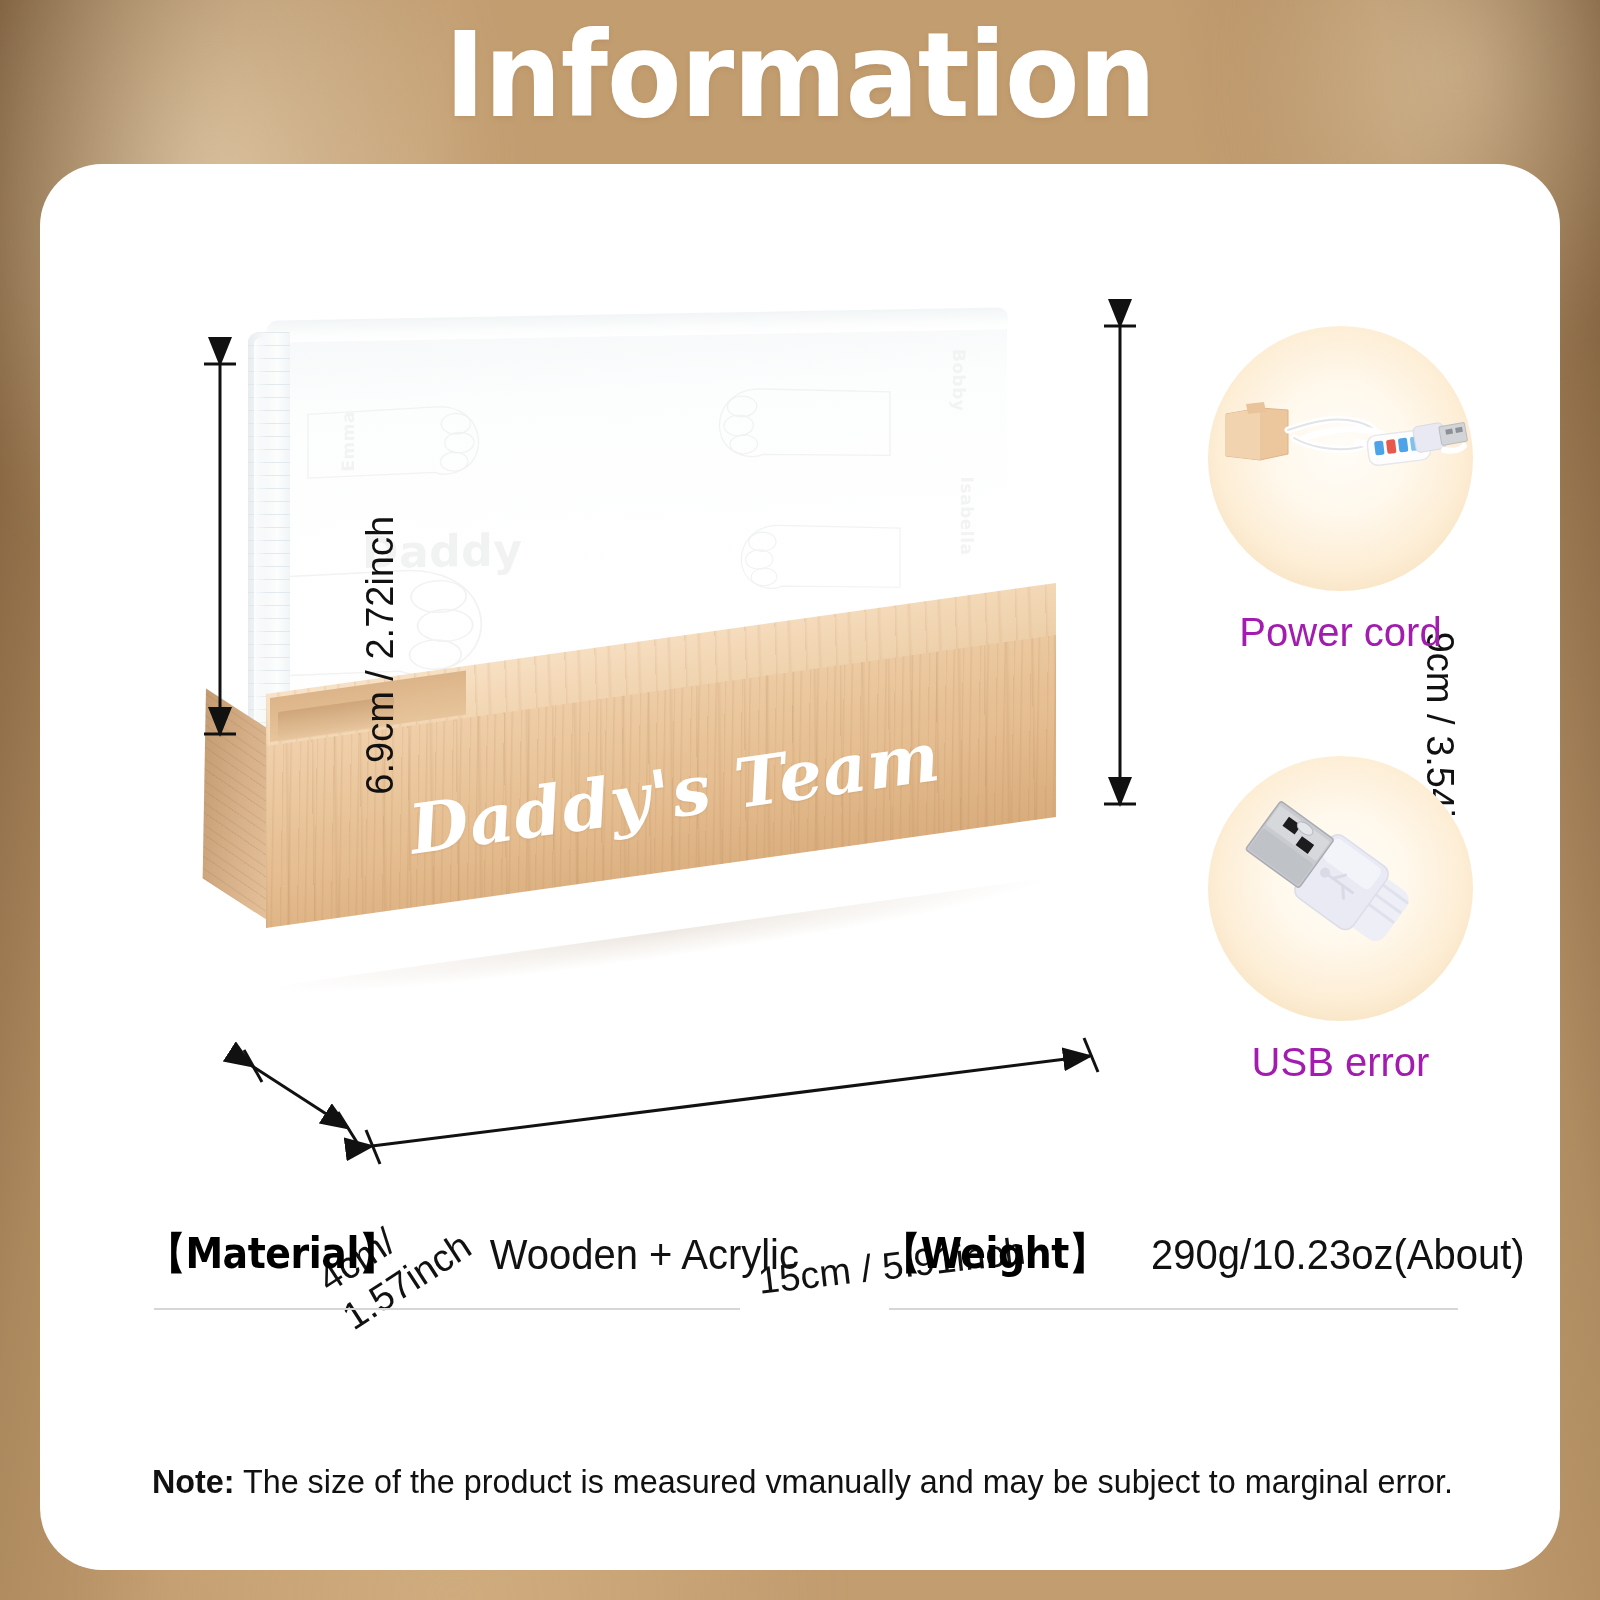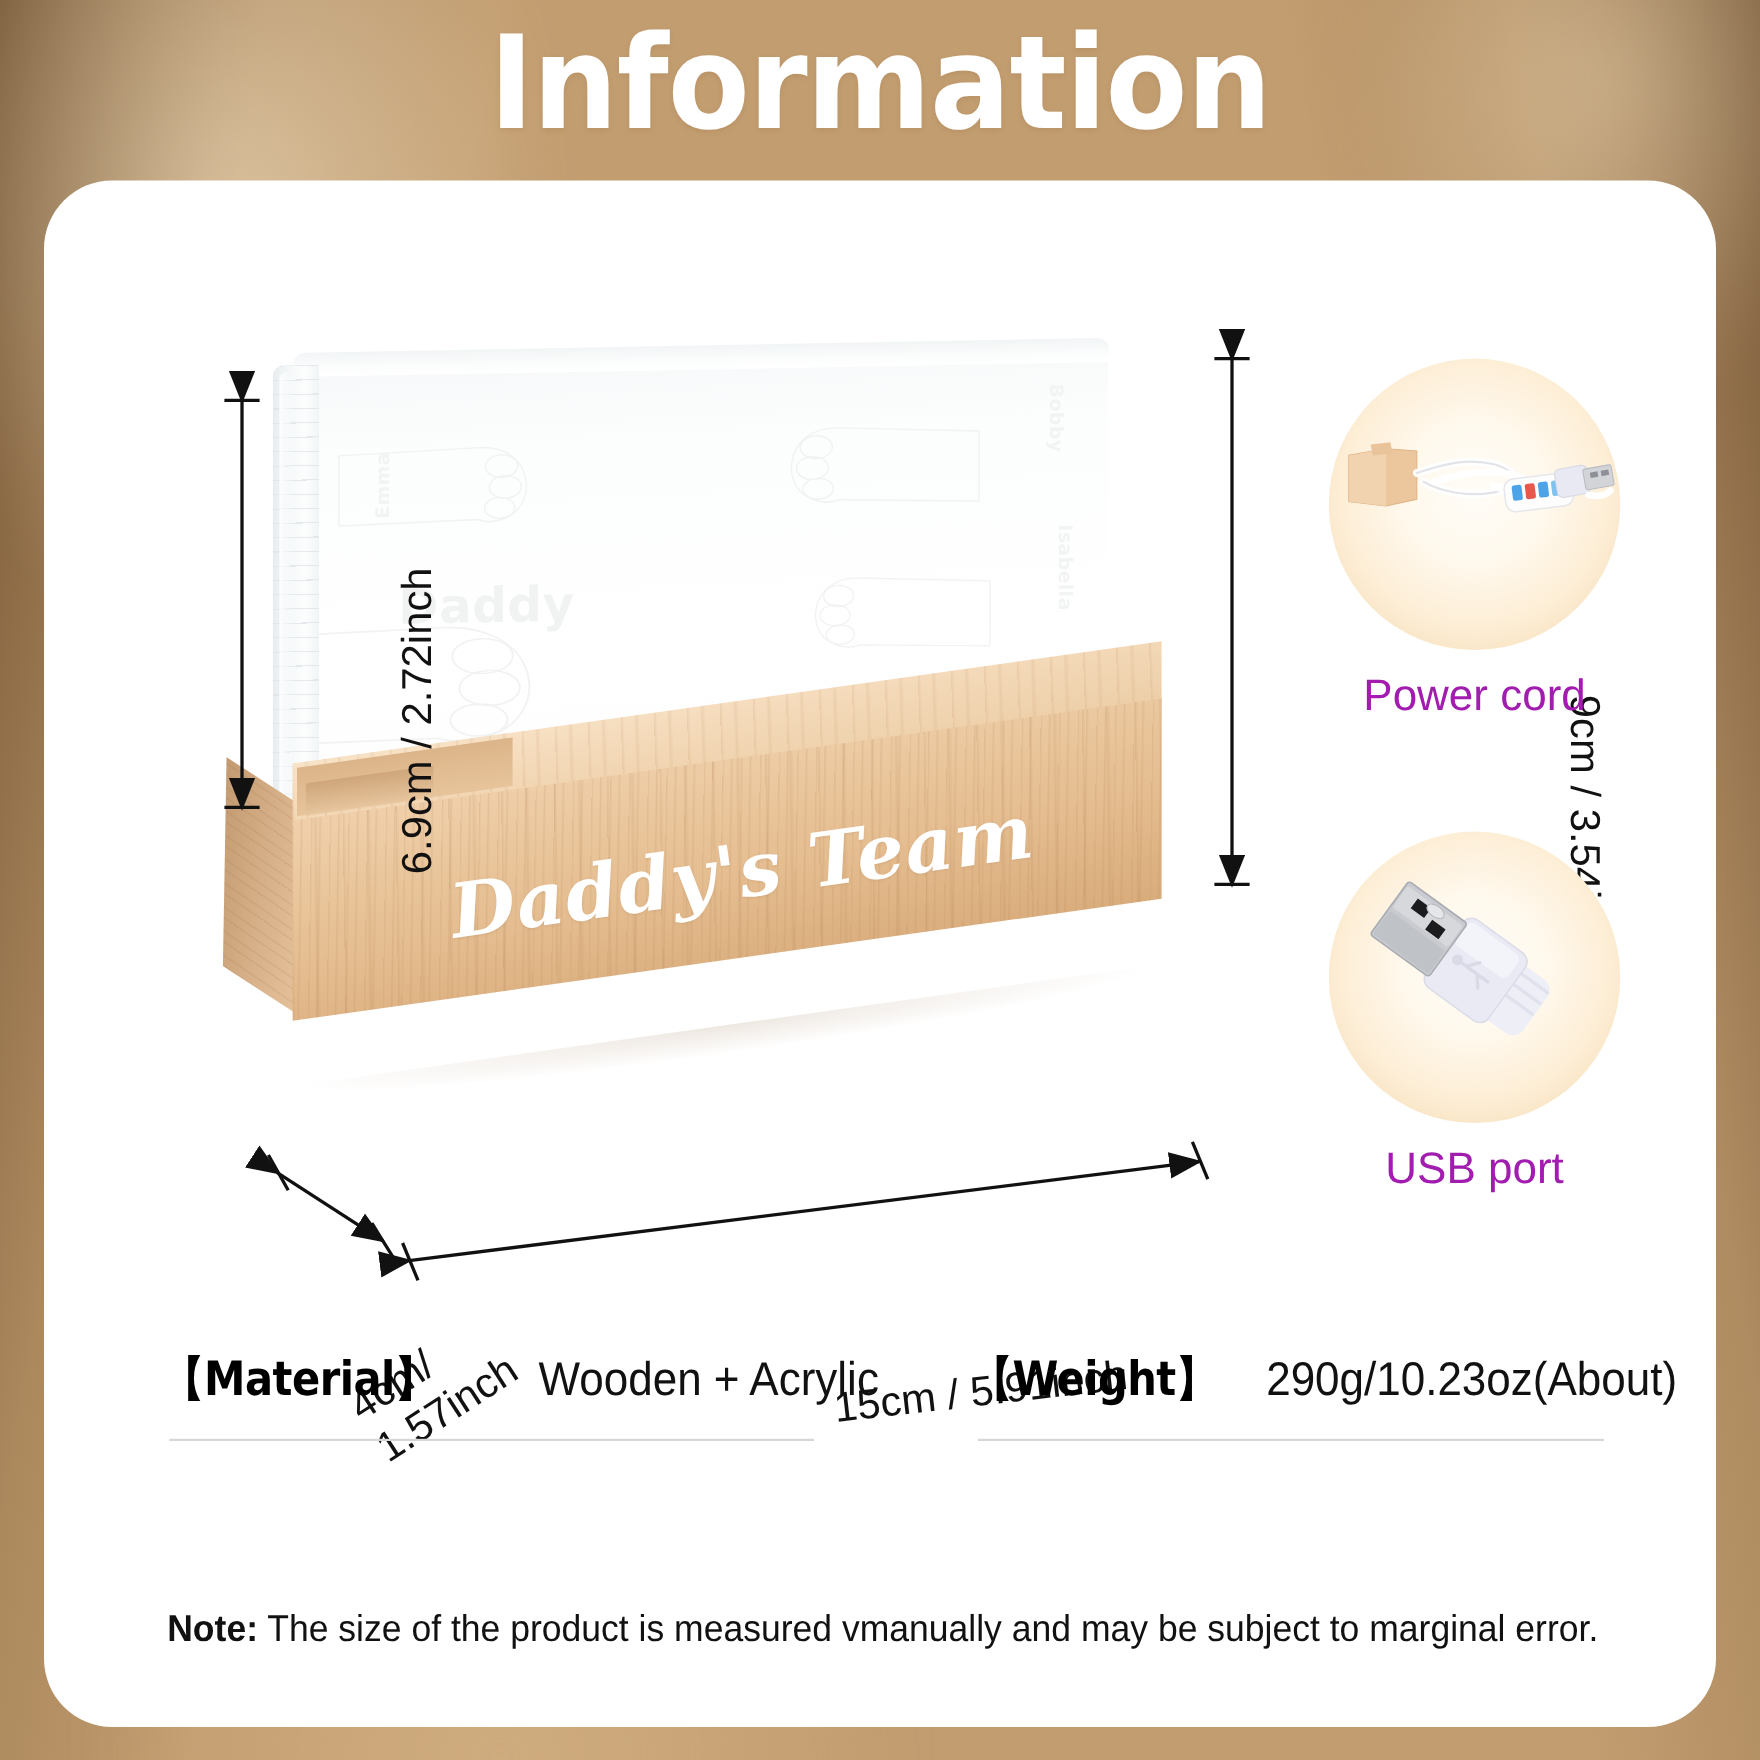--- a/index.html
+++ b/index.html
@@ -531,21 +531,21 @@
           </g>
 
           <rect x="34" y="96" width="66" height="60" rx="3" fill="#c9cbd0" stroke="#a9acb2" stroke-width="1.5"></rect>
           <rect x="36" y="100" width="62" height="24" rx="2" fill="#d6d8dc"></rect>
           <rect x="36" y="128" width="62" height="26" rx="2" fill="#bfc2c7"></rect>
           <rect x="50" y="104" width="15" height="11" fill="#1c1c1e"></rect>
           <rect x="72" y="112" width="15" height="11" fill="#1c1c1e"></rect>
           <ellipse cx="70" cy="104" rx="9" ry="5" fill="#e4e6ea" stroke="#b6b9bf" stroke-width="1"></ellipse>
         </g>
       </svg>
-      <div class="inset-caption">USB port</div>
+      <div class="inset-caption">USB error</div>
     </div>
 
     <div class="specs">
 
       <div class="spec-row">
         <div class="spec-cell left">
           <span class="spec-key">【Material】</span>
           <span class="spec-val">Wooden + Acrylic</span>
         </div>
         <div class="spec-cell right">

